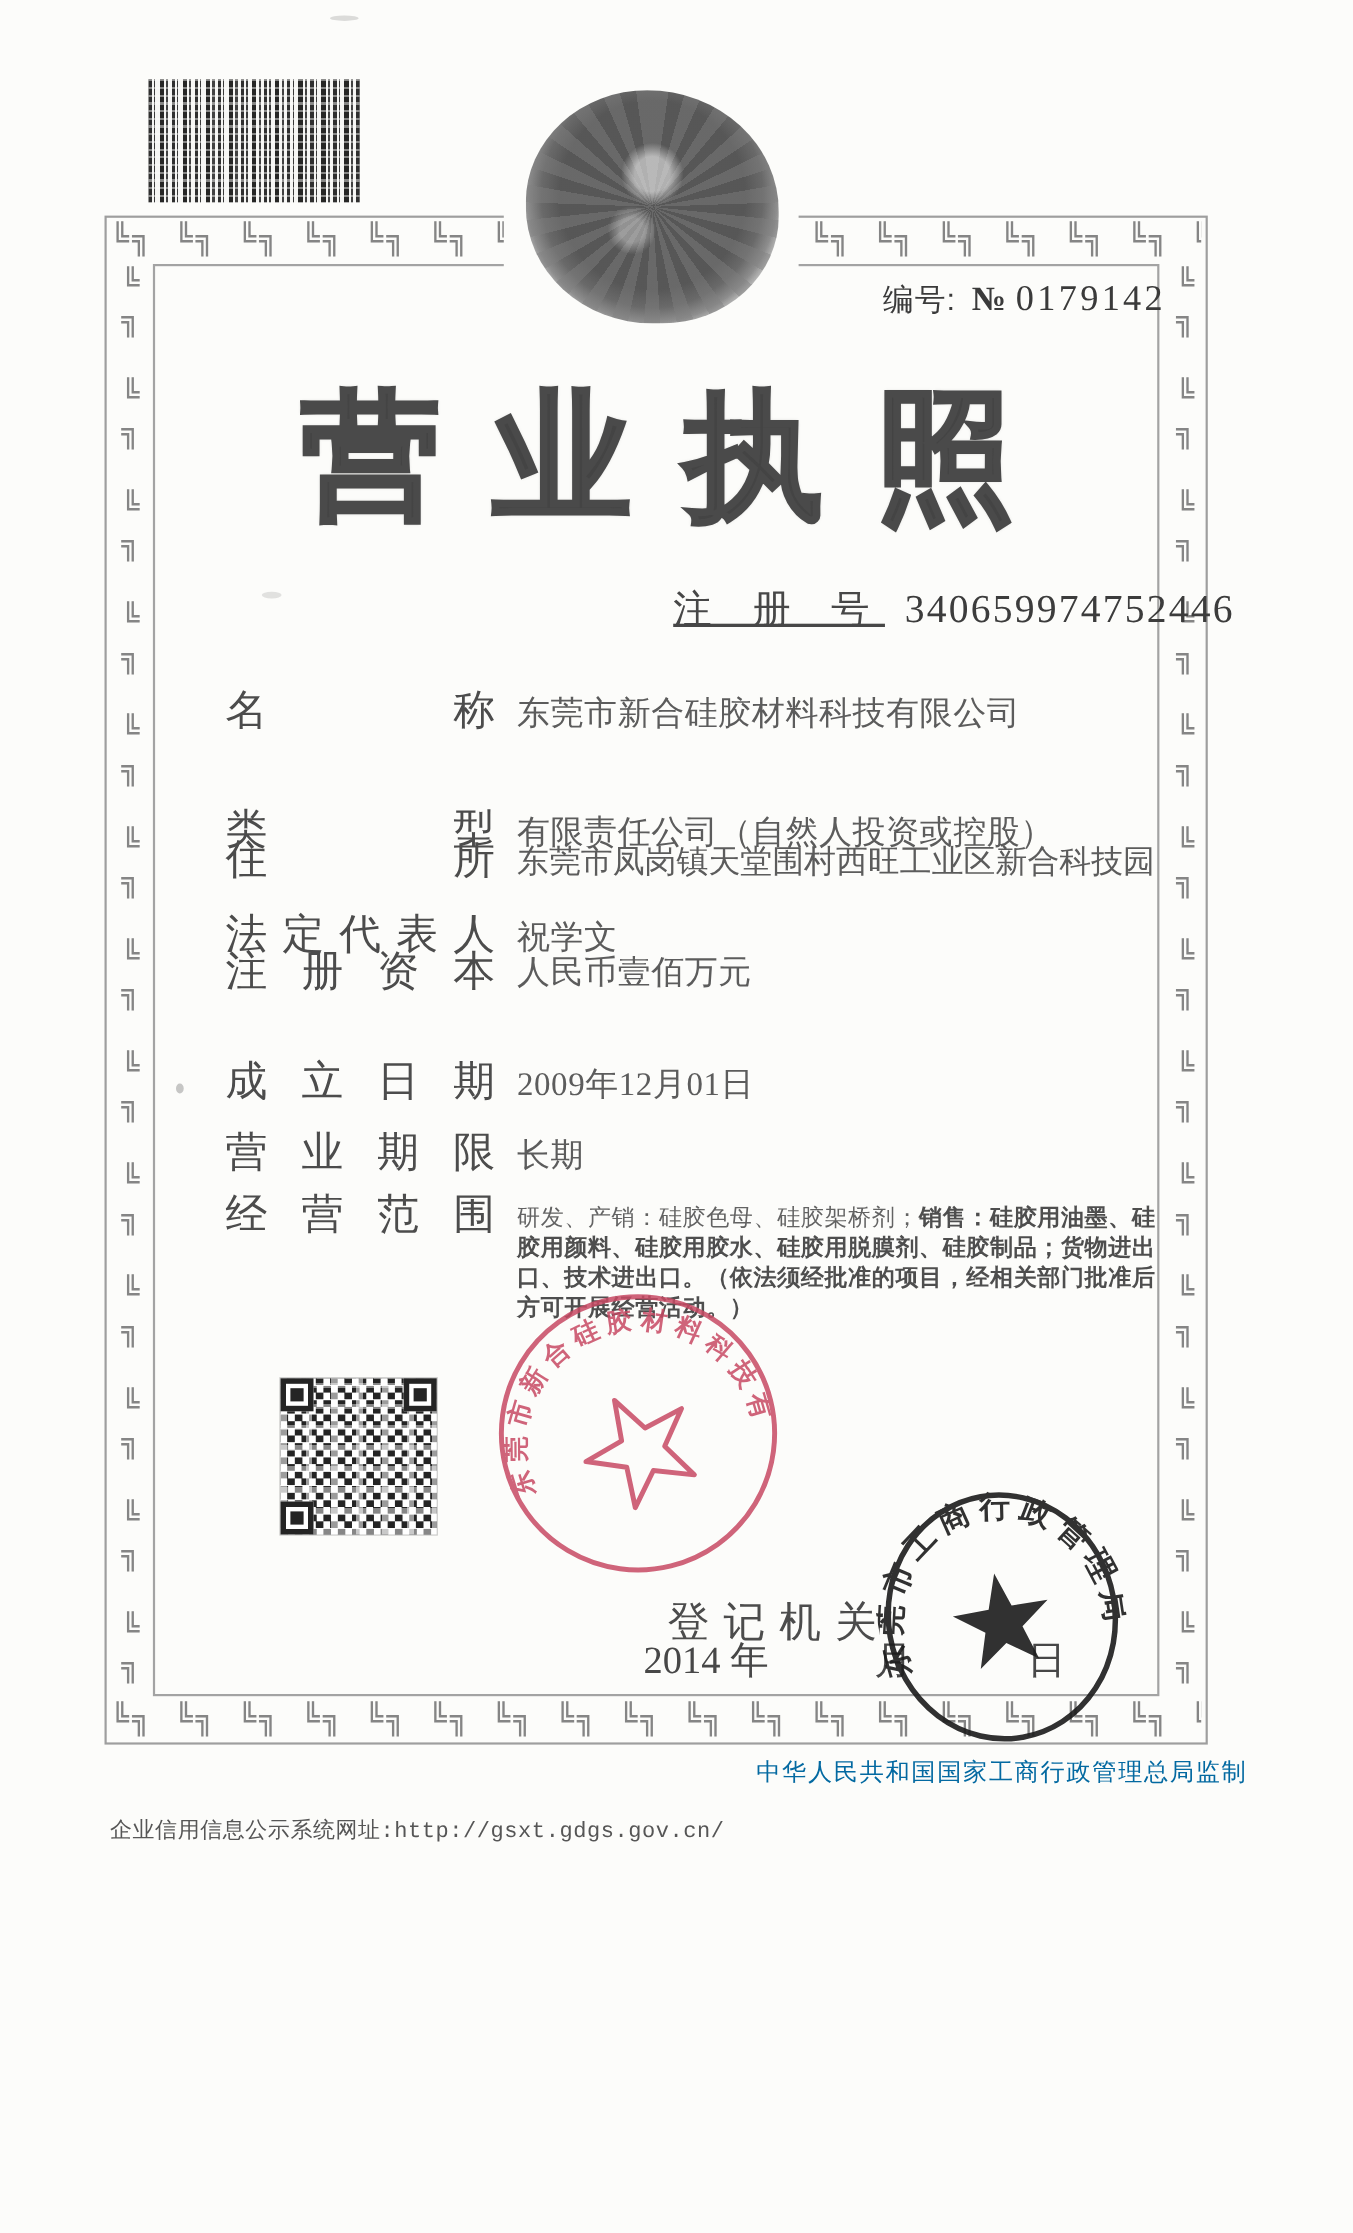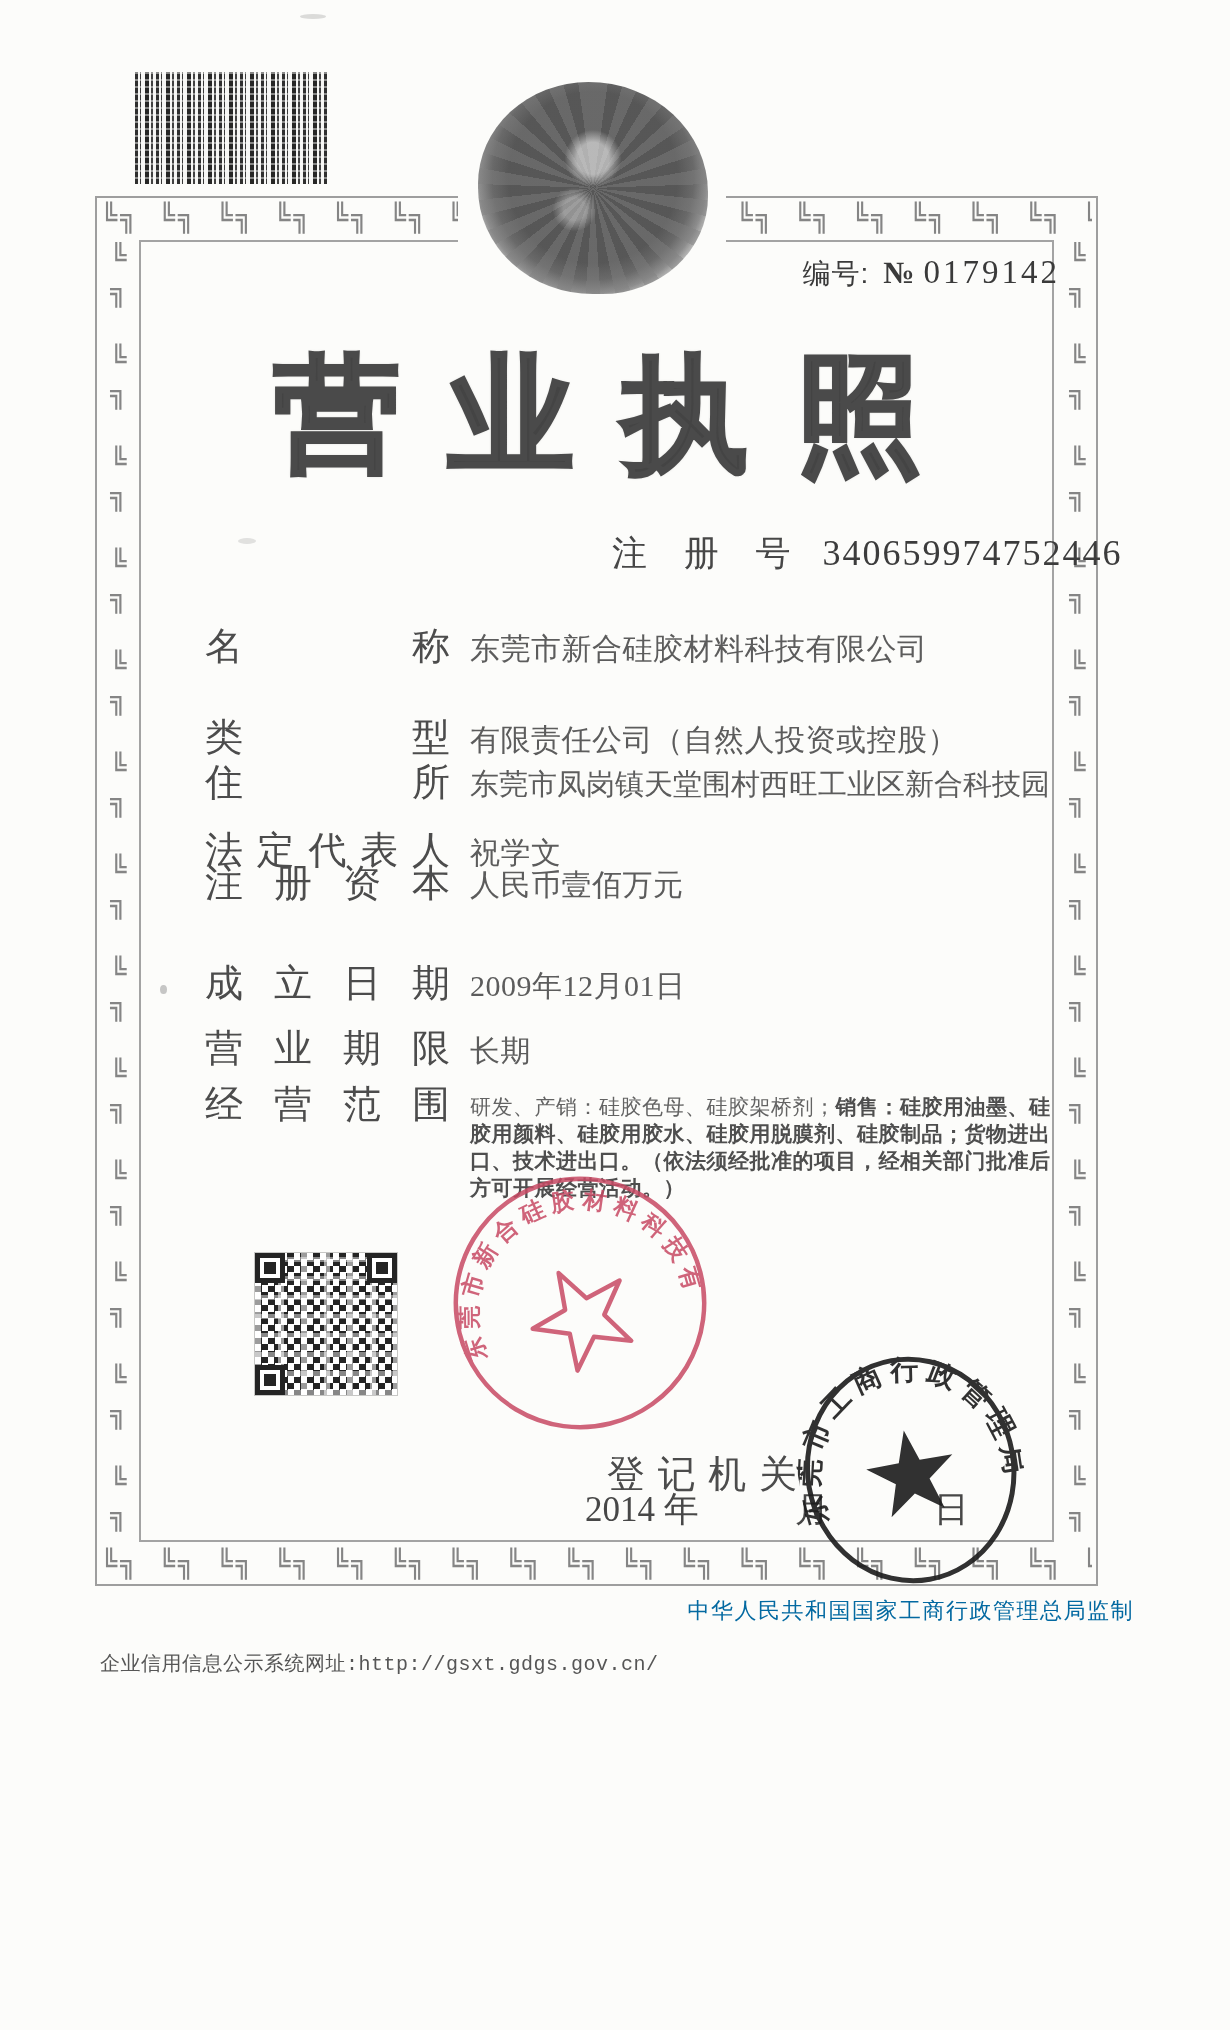--- a/index.html
+++ b/index.html
@@ -67,38 +67,38 @@
   .license-title{
     position:absolute;left:0;top:332px;width:1196px;z-index:5;
     text-align:center;text-indent:48px;letter-spacing:48px;
     font-size:126px;font-weight:900;color:#444;
     -webkit-text-stroke:3px #4a4a4a;
     text-shadow:0 0 3px rgba(70,70,70,.55);
     font-family:"DejaVu Sans","Liberation Sans",sans-serif;
   }
 
   .regno-row{position:absolute;left:612px;top:530px;z-index:5;display:flex;align-items:baseline;}
-  .regno-label{font-size:35px;color:#474747;letter-spacing:14px;font-family:"Liberation Serif","DejaVu Serif",serif;}
+  .regno-label{font-size:35px;color:#474747;letter-spacing:14px;font-family:"Liberation Serif","DejaVu Serif",serif;text-decoration:underline;}
   .regno-value{font-size:36px;color:#3c3c3c;letter-spacing:2px;margin-left:18px;font-family:"Liberation Serif","DejaVu Serif",serif;}
 
   
   .fields{position:absolute;left:205px;top:0;width:880px;z-index:5;}
   .field-row{position:absolute;left:0;display:flex;align-items:flex-start;}
   .field-label{
     width:245px;flex:0 0 245px;
     font-size:38px;color:#4c4c4c;
     font-family:"Liberation Serif","DejaVu Serif",serif;
     text-align:justify;text-align-last:justify;line-height:1;
   }
   .field-value{
     margin-left:20px;padding-top:5px;
     font-size:30px;color:#5c5c5c;letter-spacing:.5px;
     font-family:"Liberation Serif","DejaVu Serif",serif;line-height:1.15;
   }
-  .row-1{top:627px;} .row-2{top:718px;} .row-3{top:763px;}
+  .row-1{top:627px;} .row-2{top:735px;} .row-3{top:763px;}
   .row-4{top:831px;} .row-5{top:863px;align-items:center;} .row-6{top:964px;justify-content:space-between;}
   .row-7{top:1029px;} .row-8{top:1085px;}
   .row-3 .field-value{font-size:29px;letter-spacing:0;}
   .scope-value{
     width:600px;font-size:21px;line-height:27px;padding-top:9px;color:#636363;
   }
   .scope-value .bold{font-weight:bold;color:#4e4e4e;text-align:center;}
 
   
   .qr{

